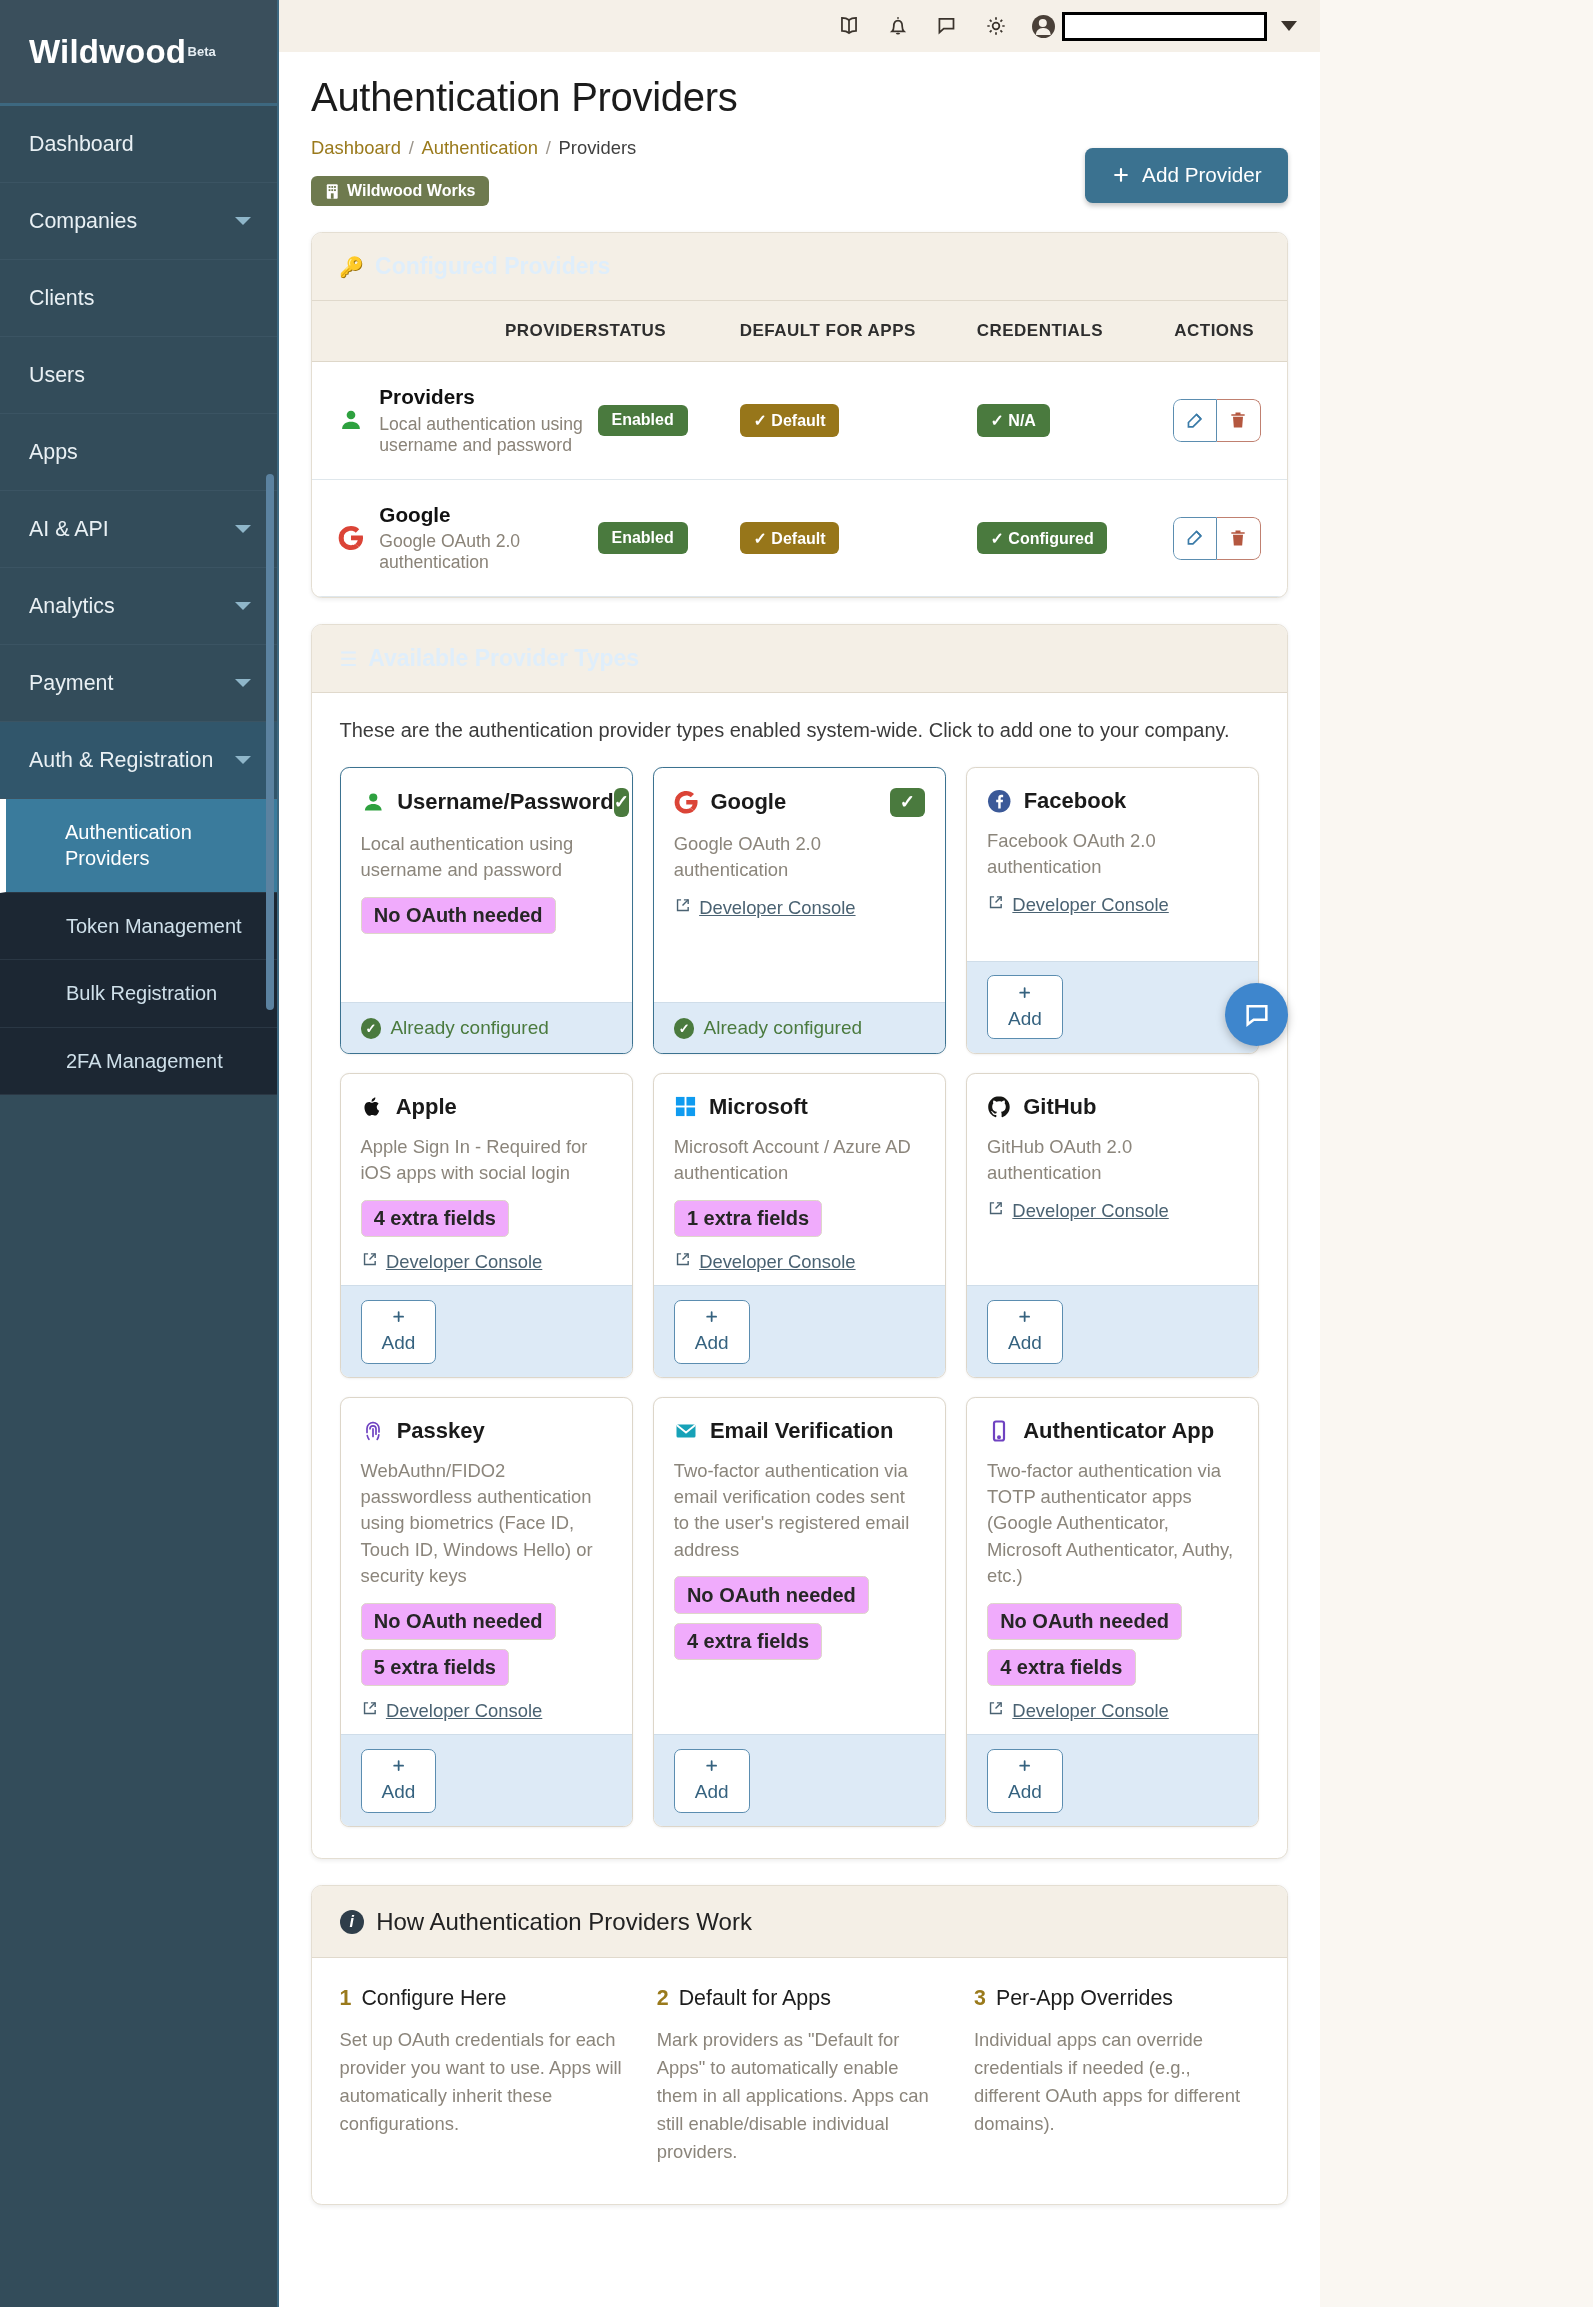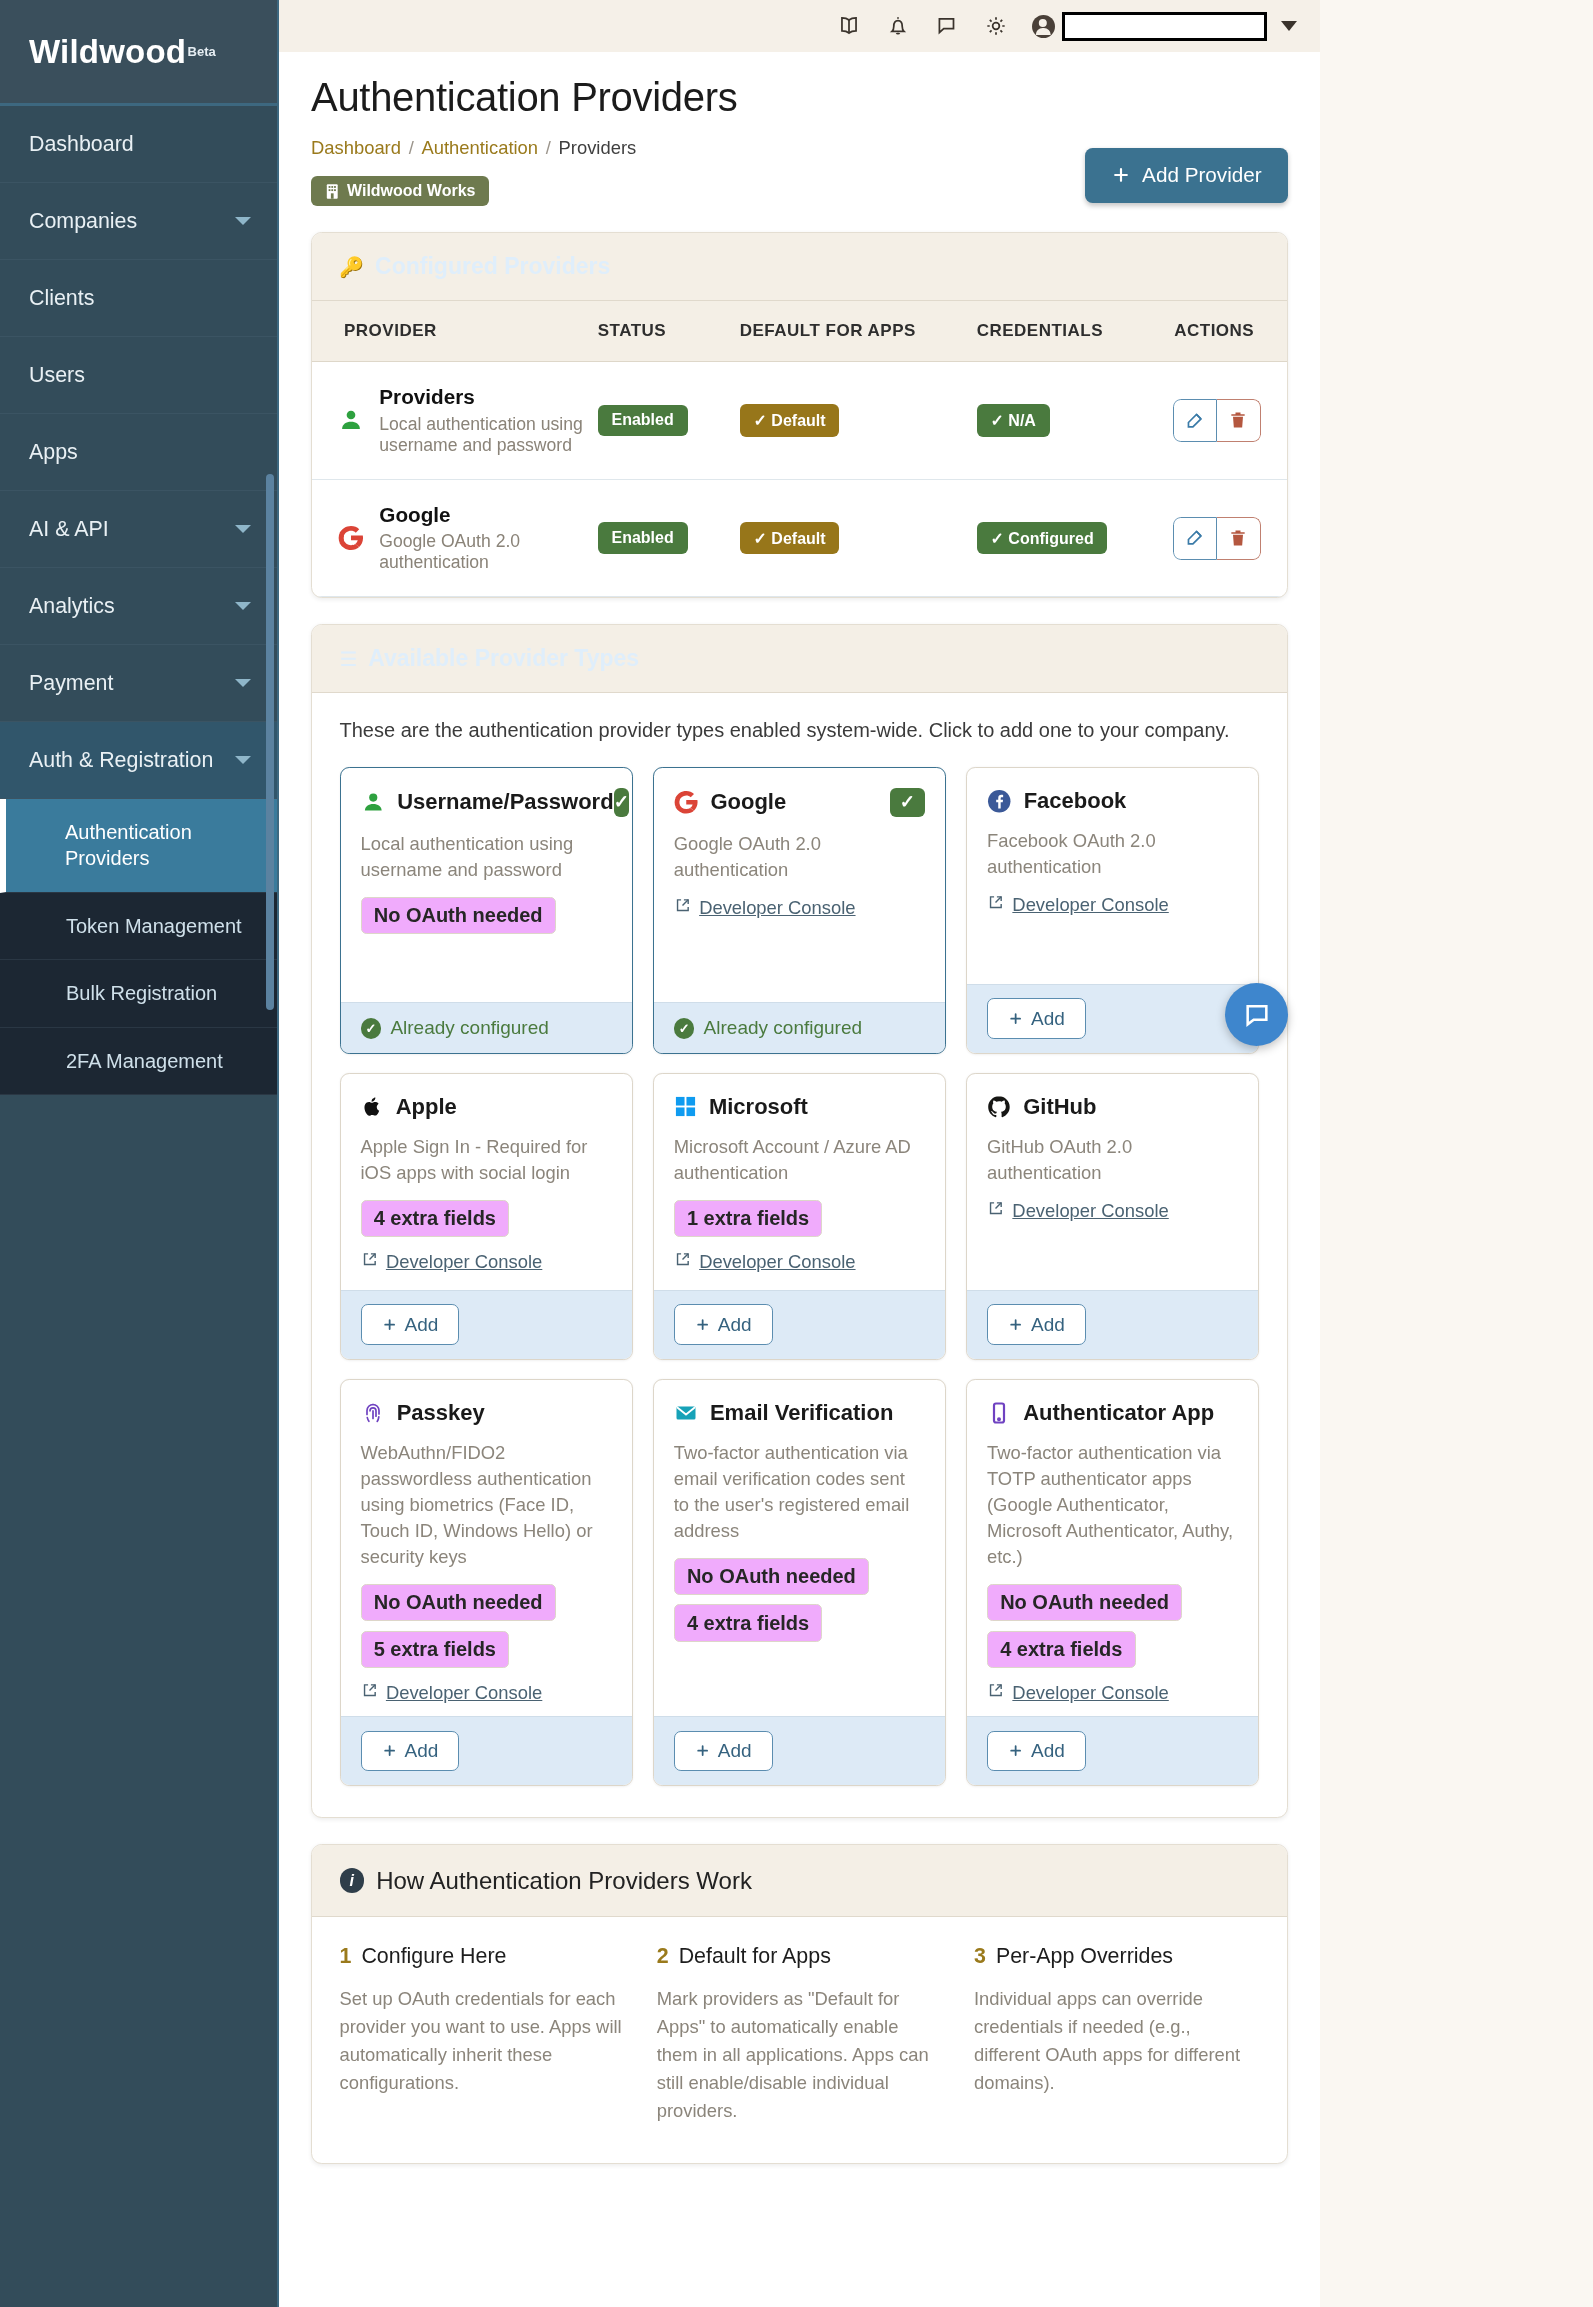--- a/index.html
+++ b/index.html
@@ -145,21 +145,21 @@
   .card-body { padding: 0; }
 
   
   table.prov { width: 100%; border-collapse: collapse; }
   table.prov thead th {
     background: #f4efe6; text-align: left;
     font-size: 17px; font-weight: 700; letter-spacing: 0.5px;
     color: #2e2e2e; padding: 20px 0;
     border-bottom: 1.5px solid #ded7c9;
   }
-  table.prov thead th.c-provider { padding-left: 32px; }
+  table.prov thead th.c-provider { padding-left: 12px; text-align: right; }
   table.prov thead th.c-status  { width: 142px; }
   table.prov thead th.c-default { width: 237px; }
   table.prov thead th.c-cred    { width: 191px; }
   table.prov thead th.c-actions { width: 119px; text-align: center; padding-right: 26px; }
   table.prov tbody td {
     padding: 23px 0; border-bottom: 0.8px solid #dfe7ec; vertical-align: middle;
   }
   table.prov tbody td.c-provider { padding-left: 26px; }
   table.prov tbody td.c-actions { text-align: right; padding-right: 26px; }
   .prov-cell { display: flex; align-items: center; gap: 15.3px; }
@@ -237,21 +237,21 @@
   }
   .ok-circle {
     width: 20.7px; height: 20.7px; border-radius: 50%; background: #4a7a3e;
     display: inline-flex; align-items: center; justify-content: center;
     color: #fff; font-size: 13px; font-weight: 700;
   }
   .btn-add {
     background: #fff; border: 1.5px solid #5b8db0; border-radius: 6.9px;
     color: #35627f; font-size: 19px;
     padding: 8.4px 20px; cursor: pointer;
-    display: inline-flex; align-items: center; gap: 7.7px;
+    display: inline-flex; align-items: center; gap: 7.7px; flex-direction: column;
   }
 
   
   .info-head {
     background: #f4efe6; padding: 21.4px 27.5px;
     border-bottom: 0.8px solid #e0d9cc;
     display: flex; align-items: center; gap: 12.2px;
     font-size: 24px; color: #222;
   }
   .info-i {

